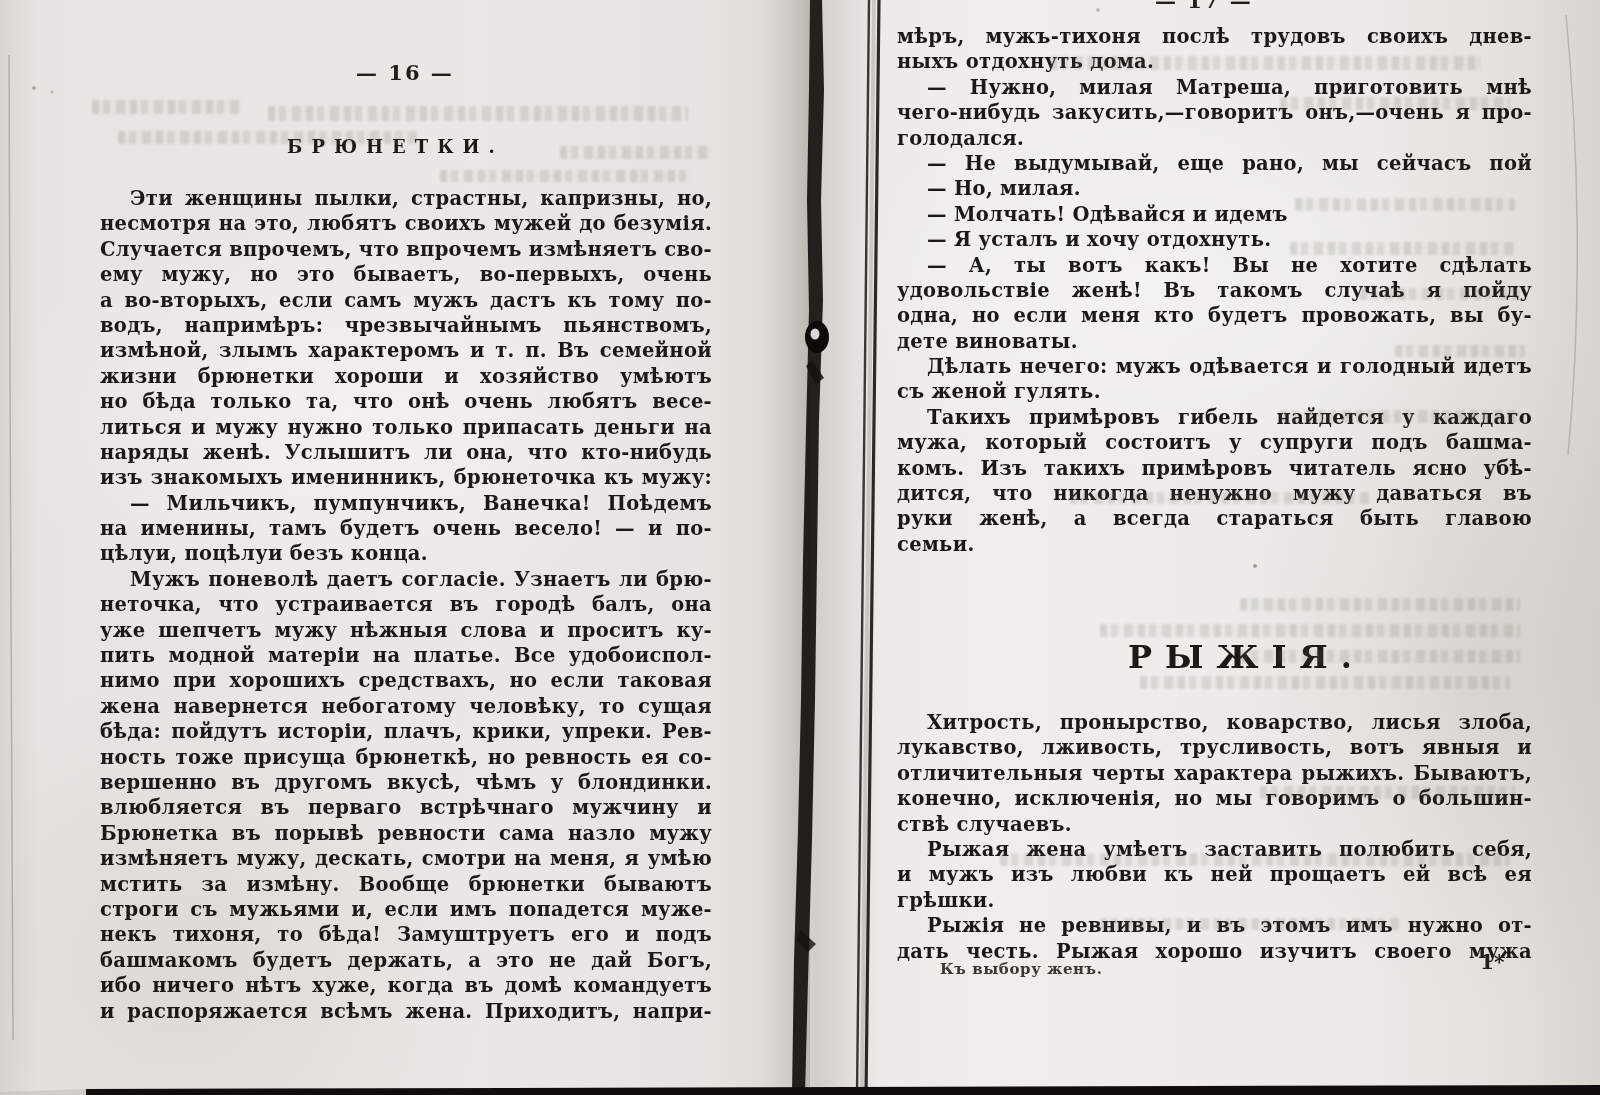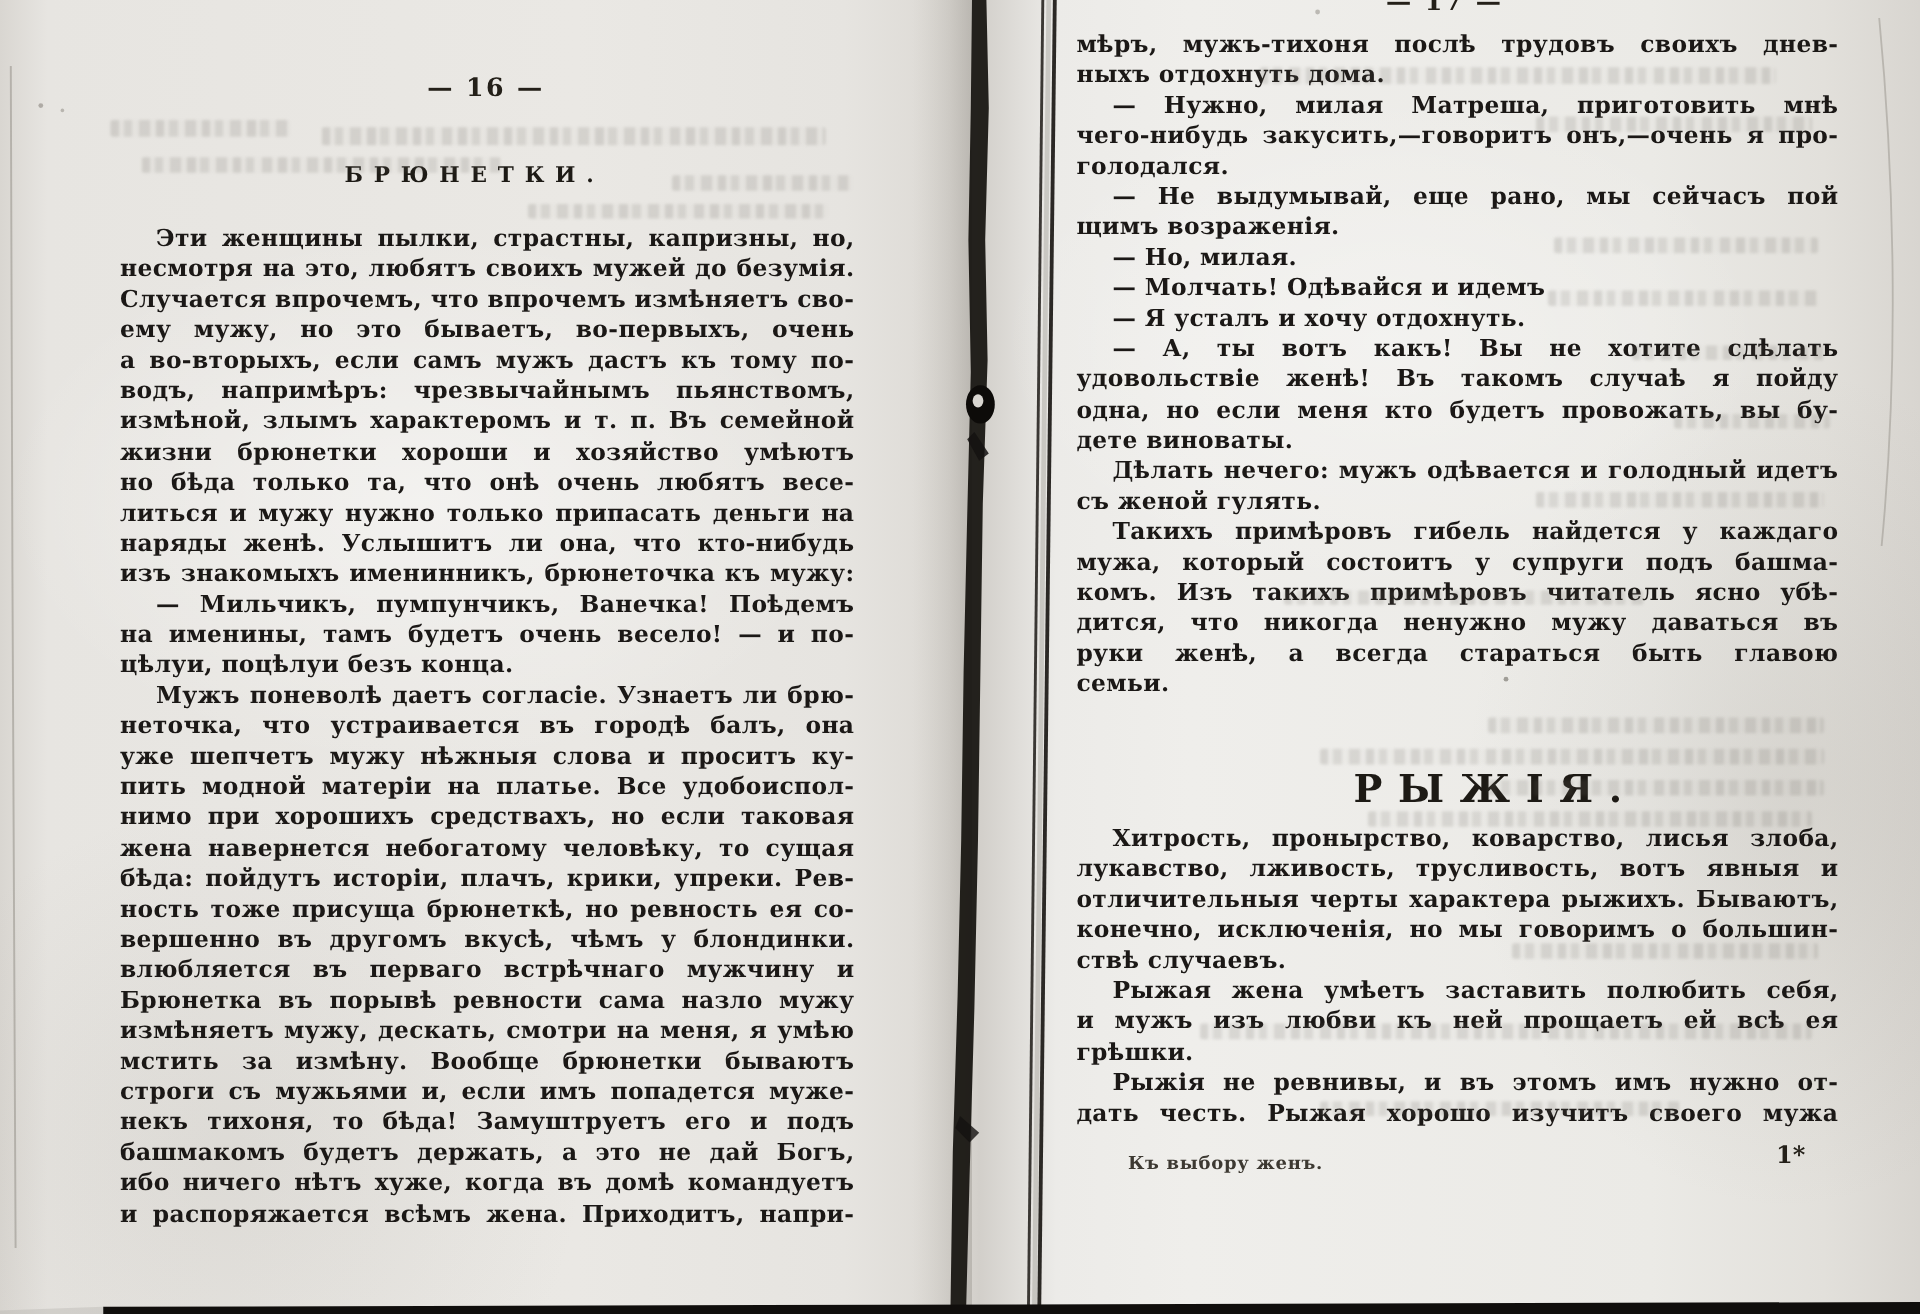--- a/index.html
+++ b/index.html
@@ -96,39 +96,38 @@
 
   <div class="page page-right">
     <div class="pgnum" style="left:315px;top:-12px;">— 17 —</div>
     <div class="body-col" style="left:57px;top:24px;width:635px;">
         <div class="text-line">мѣръ, мужъ-тихоня послѣ трудовъ своихъ днев-</div>
         <div class="text-line no-just">ныхъ отдохнуть дома.</div>
         <div class="text-line indent">— Нужно, милая Матреша, приготовить мнѣ</div>
         <div class="text-line">чего-нибудь закусить,—говоритъ онъ,—очень я про-</div>
         <div class="text-line no-just">голодался.</div>
         <div class="text-line indent">— Не выдумывай, еще рано, мы сейчасъ пой</div>
-        <div class="text-line no-just">щимъ возраженія.</div>
         <div class="text-line indent no-just">— Но, милая.</div>
         <div class="text-line indent no-just">— Молчать! Одѣвайся и идемъ</div>
         <div class="text-line indent no-just">— Я усталъ и хочу отдохнуть.</div>
         <div class="text-line indent">— А, ты вотъ какъ! Вы не хотите сдѣлать</div>
         <div class="text-line">удовольствіе женѣ! Въ такомъ случаѣ я пойду</div>
         <div class="text-line">одна, но если меня кто будетъ провожать, вы бу-</div>
         <div class="text-line no-just">дете виноваты.</div>
         <div class="text-line indent">Дѣлать нечего: мужъ одѣвается и голодный идетъ</div>
         <div class="text-line no-just">съ женой гулять.</div>
         <div class="text-line indent">Такихъ примѣровъ гибель найдется у каждаго</div>
         <div class="text-line">мужа, который состоитъ у супруги подъ башма-</div>
         <div class="text-line">комъ. Изъ такихъ примѣровъ читатель ясно убѣ-</div>
         <div class="text-line">дится, что никогда ненужно мужу даваться въ</div>
         <div class="text-line">руки женѣ, а всегда стараться быть главою</div>
         <div class="text-line no-just">семьи.</div>
       </div>
     <div class="chapter-title" style="left:288px;top:638px;font-size:32px;letter-spacing:13px;">РЫЖІЯ.</div>
-    <div class="body-col" style="left:57px;top:686px;width:635px;">
+    <div class="body-col" style="left:57px;top:710px;width:635px;">
         <div class="text-line indent">Хитрость, пронырство, коварство, лисья злоба,</div>
         <div class="text-line">лукавство, лживость, трусливость, вотъ явныя и</div>
         <div class="text-line">отличительныя черты характера рыжихъ. Бываютъ,</div>
         <div class="text-line">конечно, исключенія, но мы говоримъ о большин-</div>
         <div class="text-line no-just">ствѣ случаевъ.</div>
         <div class="text-line indent">Рыжая жена умѣетъ заставить полюбить себя,</div>
         <div class="text-line">и мужъ изъ любви къ ней прощаетъ ей всѣ ея</div>
         <div class="text-line no-just">грѣшки.</div>
         <div class="text-line indent">Рыжія не ревнивы, и въ этомъ имъ нужно от-</div>
         <div class="text-line">дать честь. Рыжая хорошо изучитъ своего мужа</div>

